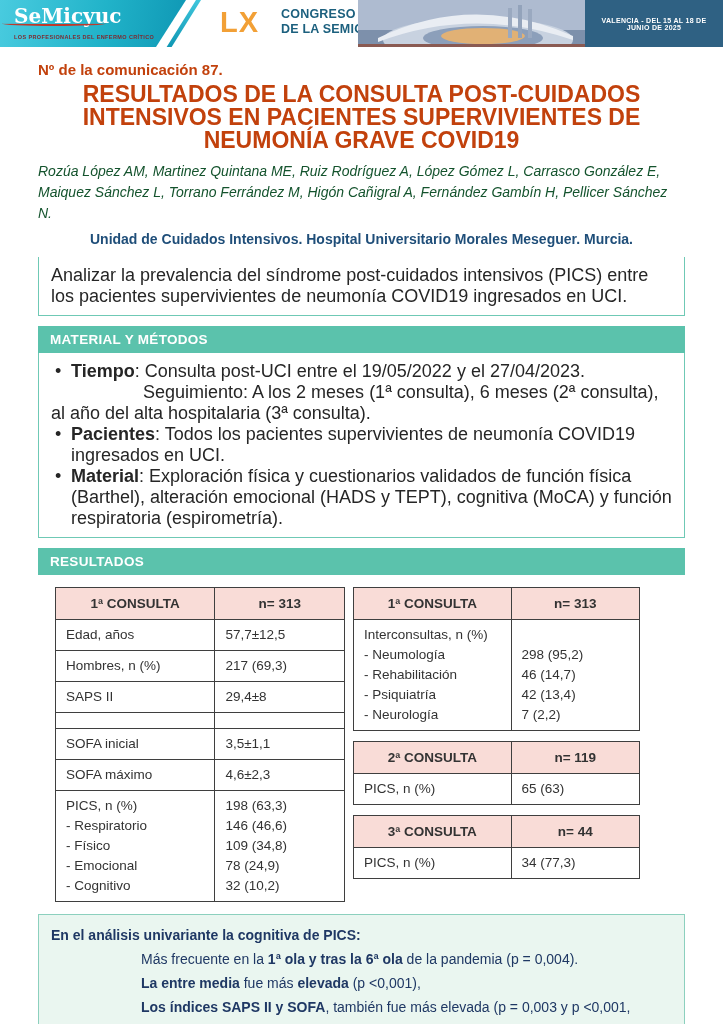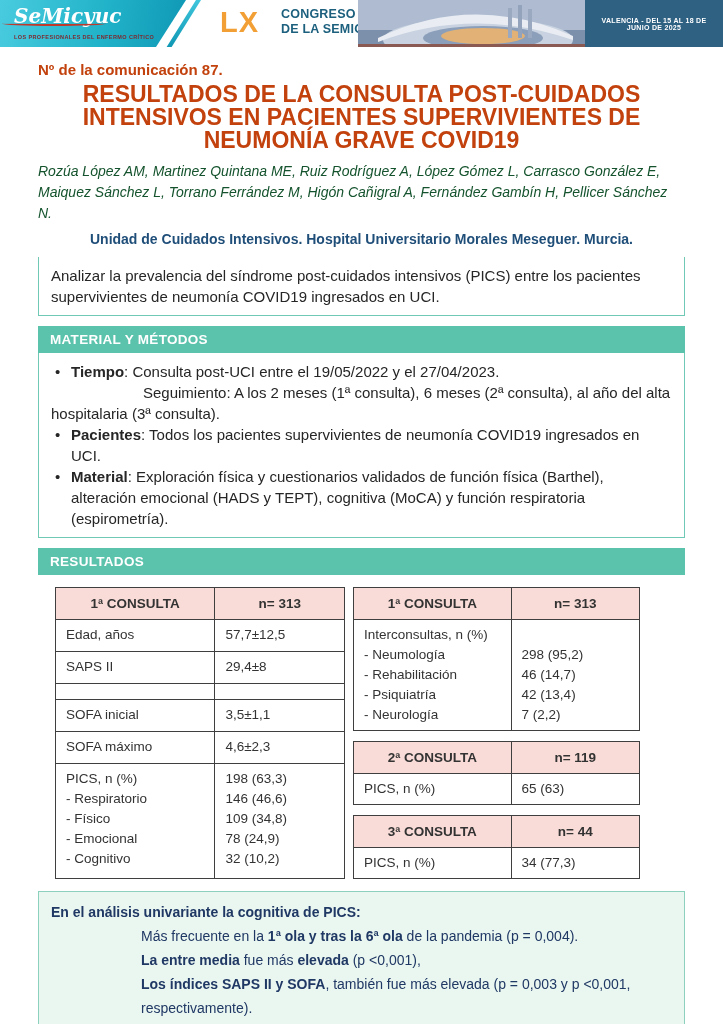--- a/index.html
+++ b/index.html
@@ -6,21 +6,21 @@
   html,body { background:#ffffff; }
   body { font-family:"Liberation Sans", sans-serif; color:#262626; }
   .page { position:relative; width:723px; height:1024px; margin:0 auto; background:#fff; overflow:hidden; }
 
   
   .banner { position:relative; width:723px; height:47px; background:#fff; }
   .banner-left { position:absolute; left:0; top:0; width:186px; height:47px;
     background:linear-gradient(100deg,#49cbdf 0%,#21b3c9 55%,#0f97b4 100%);
     clip-path:polygon(0 0,100% 0,calc(100% - 30px) 100%,0 100%);
     padding:5px 0 0 14px; }
-  .brand { font-family:"DejaVu Serif", serif; font-style:italic; font-weight:bold;
+  .brand { font-family:"DejaVu Serif", serif; font-weight:bold;
     color:#fff; font-size:20px; line-height:22px; position:relative; width:110px; }
   .brand-underline { position:absolute; left:2px; top:21px; width:104px; height:5px;
     border-bottom:2px solid #c0392b; border-radius:0 0 60% 60%; }
   .tagline { margin-top:7px; font-size:5.5px; letter-spacing:.4px; color:#7d2a30; font-weight:bold; }
   .banner-stripe { position:absolute; left:196px; top:0; width:5px; height:47px;
     background:linear-gradient(180deg,#3fc6dc,#0f97b4);
     transform:skewX(-32deg); transform-origin:top left; }
   .banner-congress { position:absolute; left:220px; top:7px; display:flex; gap:22px; }
   .lx { font-size:29px; font-weight:bold; color:#F2A036; letter-spacing:1px; line-height:30px; }
   .congress-lines { display:flex; flex-direction:column; font-size:12.5px; font-weight:bold;
@@ -37,21 +37,21 @@
   .comm-number { margin-top:14px; color:#c2410c; font-size:15px; font-weight:700; }
   .title { margin-top:5px; text-align:center; color:#c2410c; font-size:23px;
     font-weight:bold; line-height:23px; padding:0 20px; }
   .authors { margin-top:9px; font-style:italic; color:#14532d; font-size:14px; line-height:21px; }
   .affiliation { margin-top:7px; text-align:center; color:#1F4E79; font-weight:bold; font-size:14px; }
 
   .sec { margin-top:10px; }
   .sec-bar { background:#5BC2AC; color:#fff; font-weight:bold; font-size:13.5px;
     letter-spacing:.3px; height:27px; display:flex; align-items:center; padding-left:12px; }
   .sec-body { border:1.5px solid #6FC9B5; border-top:none; background:#fff;
-    padding:8px 12px; font-size:15px; line-height:21px; }
+    padding:8px 12px; font-size:18px; line-height:21px; }
 
   .bullets { list-style:none; }
   .bullets li { padding-left:20px; position:relative; }
   .bullets li::before { content:"•"; position:absolute; left:4px; top:0; color:#262626; }
   .b { font-weight:bold; }
   .seguimiento { margin-left:-20px; text-indent:92px; }
 
   
   .tables-wrap { display:flex; justify-content:space-between; margin-top:12px; padding-left:17px; padding-right:45px; }
   table.t { border-collapse:collapse; font-size:13.5px; color:#333; }
@@ -155,20 +155,24 @@
             <th>1ª CONSULTA</th>
             <th>n= 313</th>
           </tr>
         </thead>
         <tbody>
           <tr>
               <td>Edad, años</td>
               <td>57,7±12,5</td>
             </tr>
           <tr>
+              <td>Hombres, n (%)</td>
+              <td>217 (69,3)</td>
+            </tr>
+          <tr>
               <td>SAPS II</td>
               <td>29,4±8</td>
             </tr>
           <tr class="spacer">
               <td></td>
               <td></td>
             </tr>
           <tr>
               <td>SOFA inicial</td>
               <td>3,5±1,1</td>

